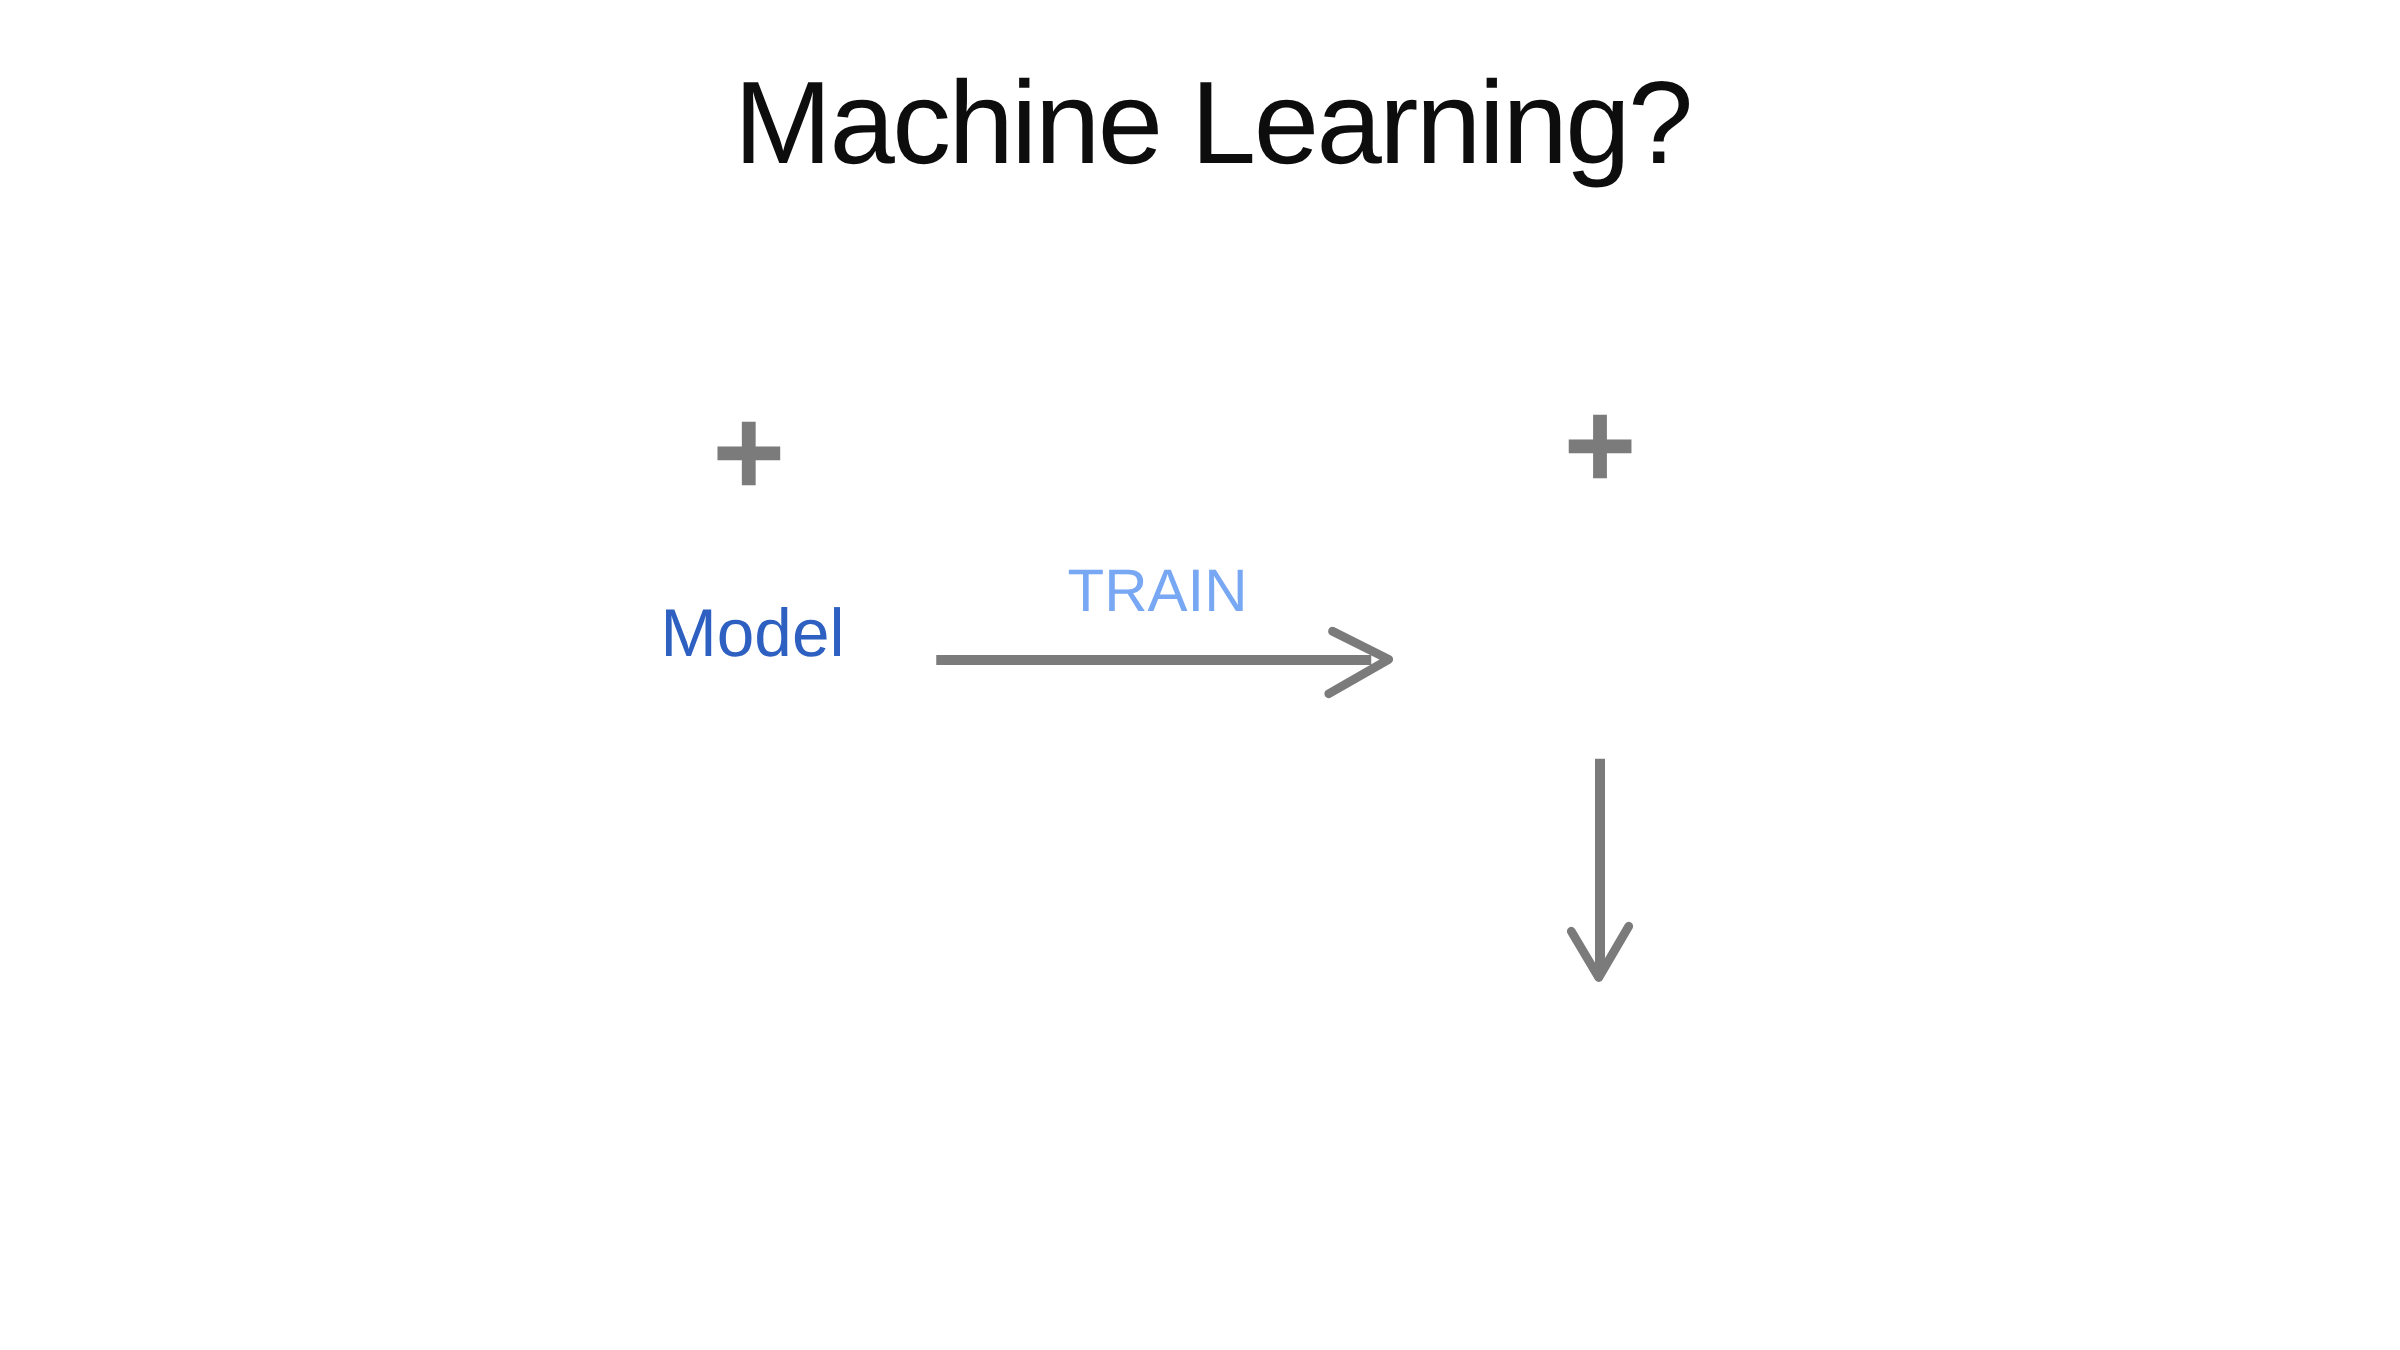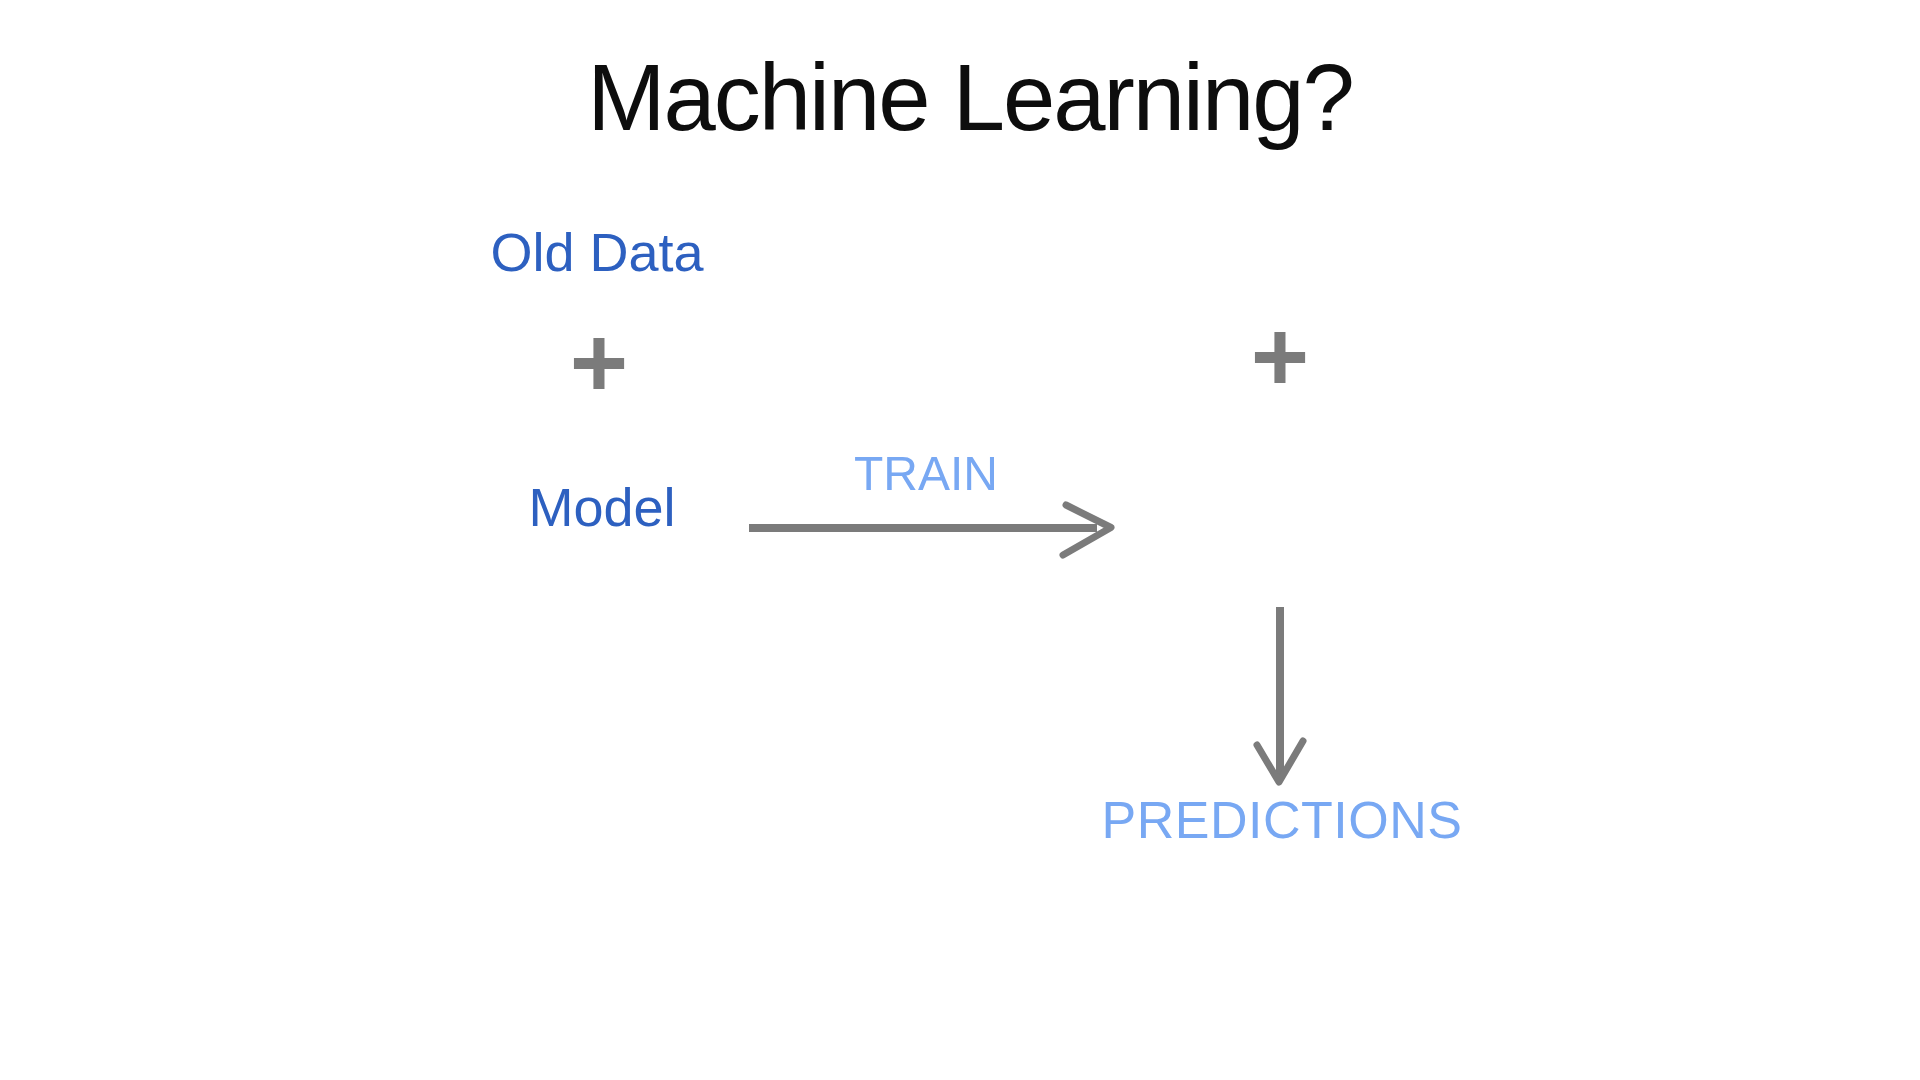--- a/index.html
+++ b/index.html
@@ -66,21 +66,20 @@
     fill: none;
   }
 </style>
 </head>
 <body>
 
 <div class="slide">
 
   <h1 class="title">Machine Learning?</h1>
 
-  <div class="label blue" style="left:597px; top:220px;">Old Data</div>
 
   <div class="plus" style="left:599px; top:369px;">
     <span>+</span>
   </div>
 
   <div class="label blue" style="left:602px; top:475px;">Model</div>
 
   <div class="label lightblue train-label" style="left:926px; top:445px;">TRAIN</div>
 
   <svg class="arrow-svg" style="left:745px; top:493px;" width="380" height="75" viewBox="0 0 380 75">
@@ -92,15 +91,14 @@
   <div class="plus" style="left:1280px; top:363px;">
     <span>+</span>
   </div>
 
 
   <svg class="arrow-svg" style="left:1247px; top:602px;" width="66" height="190" viewBox="0 0 66 190">
     <line class="arrow-stroke" x1="33" y1="5" x2="33" y2="178" stroke-width="8"></line>
     <polyline class="arrow-stroke" points="10,143 32,180 56,139" stroke-width="7" stroke-linecap="round" stroke-linejoin="round"></polyline>
   </svg>
 
-  <div class="label lightblue predictions-label" style="left:1282px; top:789px;">PREDICTIONS</div>
 
 </div>
 
 </body></html>

